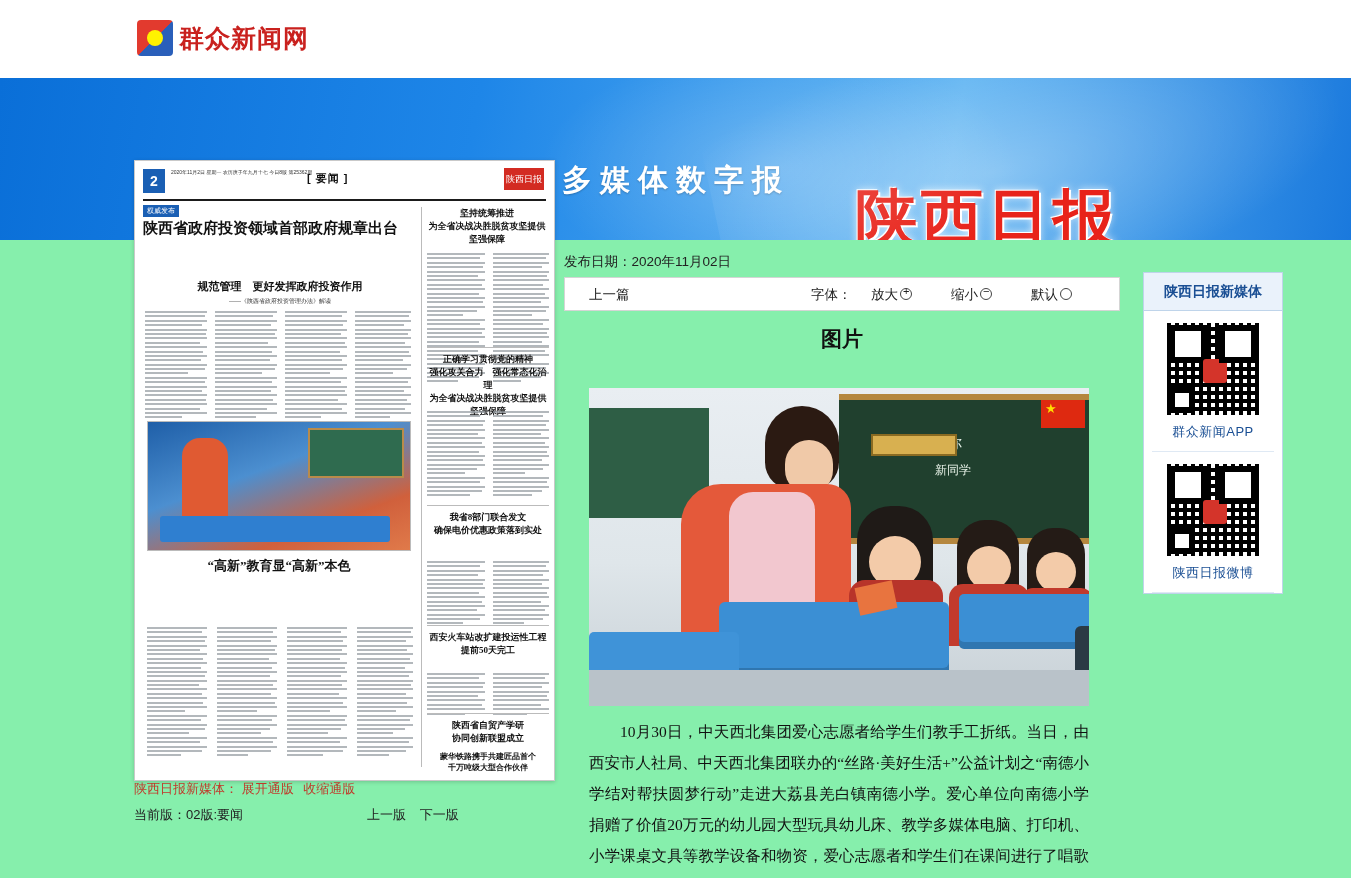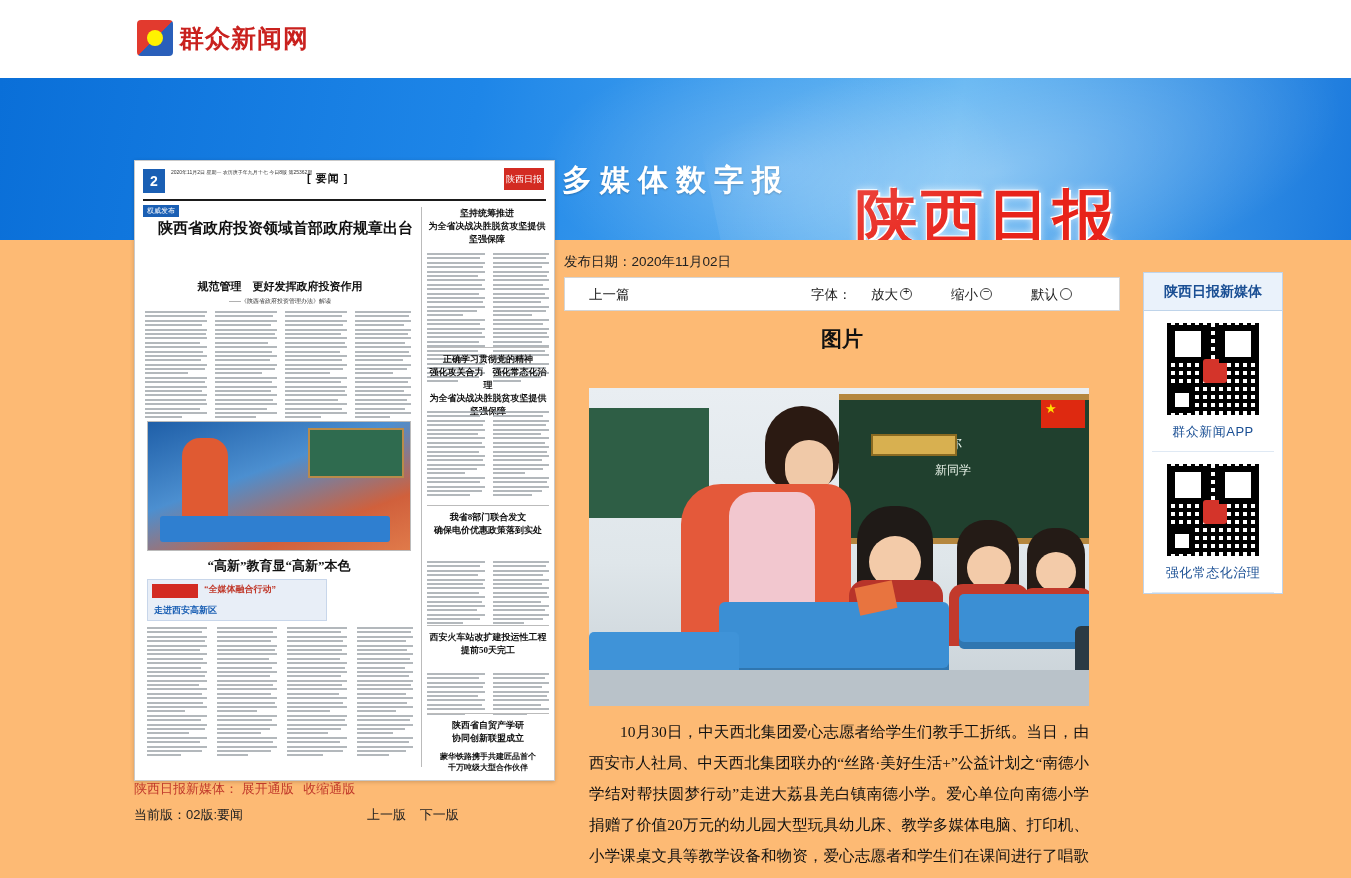--- a/index.html
+++ b/index.html
@@ -3,21 +3,21 @@
 <meta charset="utf-8">
 <style>
   * { box-sizing: border-box; }
   html, body {
     margin: 0; padding: 0;
     width: 1351px; height: 878px;
     font-family: "Liberation Sans", sans-serif;
     background: #ffffff;
     overflow: hidden;
   }
-  .page { position: relative; width: 1351px; height: 878px; background:#fdba74;padding-left:26px; }
+  .page { position: relative; width: 1351px; height: 878px; background:#86efac;padding-left:26px; }
 
   
   .topbar {
     position: absolute; left:0; top:0; width:1351px; height:78px;
     background:#ffffff;
   }
   .logo {
     position:absolute; left:137px; top:18px; width:168px; height:40px;
     display:flex; align-items:center; gap:6px;
   }
@@ -96,21 +96,21 @@
     position:absolute; left:0; top:2px; width:22px; height:24px; background:#1a5fb4;
     color:#fff; font-size:14px; font-weight:bold; display:flex; align-items:center; justify-content:center;
   }
   .pp-date{ position:absolute; left:28px; top:2px; font-size:5px; color:#333; line-height:1.5; }
   .pp-sec{ position:absolute; left:164px; top:4px; font-size:11px; font-weight:bold; color:#111; letter-spacing:1px;}
   .pp-logo-sm{ position:absolute; right:2px; top:1px; width:40px; height:22px; background:#d32b22; color:#fff;
     font-size:9px; display:flex;align-items:center;justify-content:center; font-family:"Liberation Serif",serif;}
   .pp-tag{ position:absolute; left:8px; top:44px; background:#1a5fb4; color:#fff; font-size:7px; padding:1px 4px; }
   .pp-headline{
     position:absolute; left:8px; top:58px; width:270px; font-size:15px; font-weight:bold; color:#111;
-    font-family:"Liberation Serif", serif; letter-spacing:0px;text-align:right;
+    font-family:"Liberation Serif", serif; letter-spacing:0px;
   }
   .pp-sub1{ position:absolute; left:20px; top:118px; width:250px; text-align:center; font-size:11px; font-weight:bold;
     font-family:"Liberation Serif", serif; color:#111;}
   .pp-sub1s{ position:absolute; left:20px; top:136px; width:250px; text-align:center; font-size:6px; color:#333;}
   .pp-photo{
     position:absolute; left:12px; top:260px; width:264px; height:130px;
     background: linear-gradient(160deg,#1f5fa8,#4c8fd0 40%,#d0603c 75%,#e07a4a);
     border:1px solid #bbb;
   }
   .pp-photo .p-board{ position:absolute; right:6px; top:6px; width:96px; height:50px; background:#2f6b4f; border:2px solid #b98b4a;}
@@ -379,25 +379,20 @@
     <div class="pp-sub1">规范管理　更好发挥政府投资作用</div>
     <div class="pp-sub1s">——《陕西省政府投资管理办法》解读</div>
 
     <div class="pp-photo">
       <div class="p-board"></div>
       <div class="p-person"></div>
       <div class="p-desk"></div>
     </div>
     <div class="pp-cap">“高新”教育显“高新”本色</div>
 
-    <div class="pp-ad">
-      <div class="bar"></div>
-      <div class="t1">“全媒体融合行动”</div>
-      <div class="t2">走进西安高新区</div>
-    </div>
 
     <div class="txtlines" style="left:12px; top:466px; width:60px;">
       <i style="width:100%"></i>
         <i style="width:92%"></i>
         <i style="width:100%"></i>
         <i style="width:96%"></i>
         <i style="width:100%"></i>
       <i style="width:88%"></i>
         <i style="width:100%"></i>
         <i style="width:94%"></i>
@@ -777,19 +772,19 @@
         </div>
       <div class="side-lbl">群众新闻APP</div>
     </div>
     <div class="side-div"></div>
 
     <div class="side-item">
       <div class="qr">
           <div class="c3"></div>
           <div class="mid"></div>
         </div>
-      <div class="side-lbl">强化常态化治理</div>
+      <div class="side-lbl">陕西日报微博</div>
     </div>
     <div class="side-div"></div>
 
   </div>
 
 </div>
 
 </body></html>

